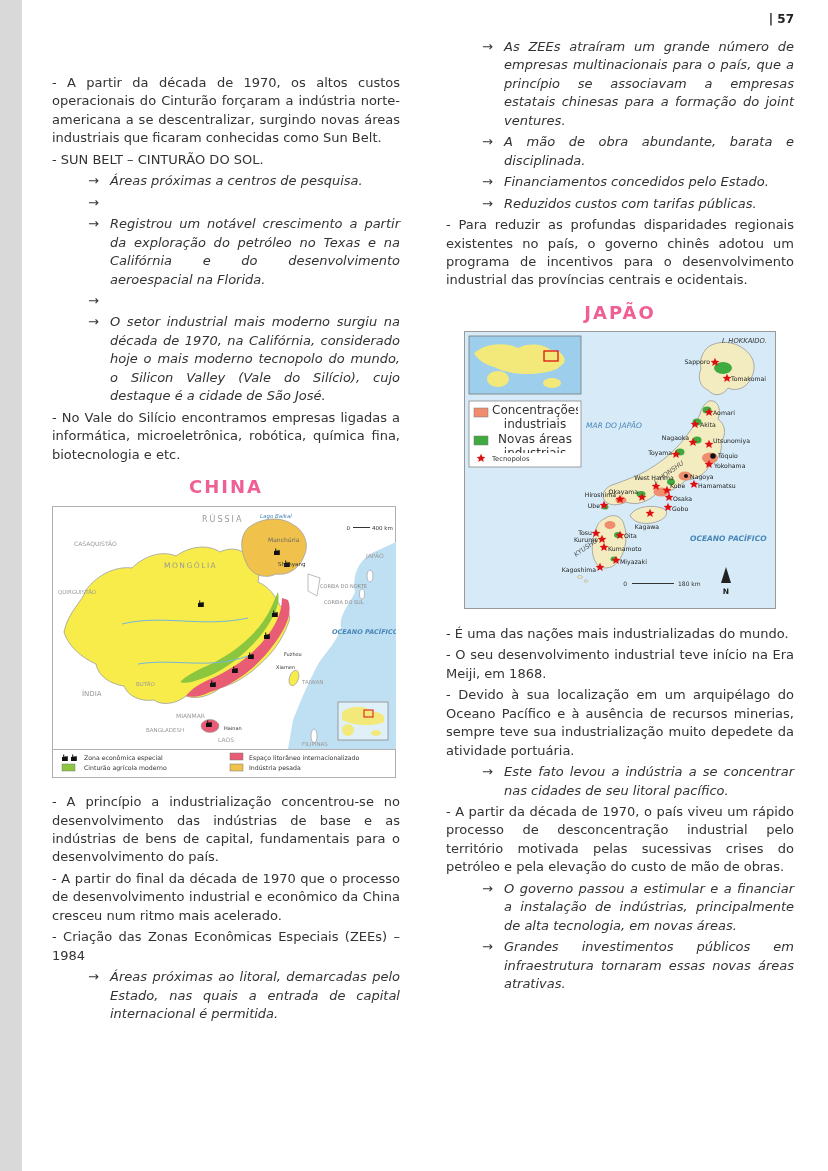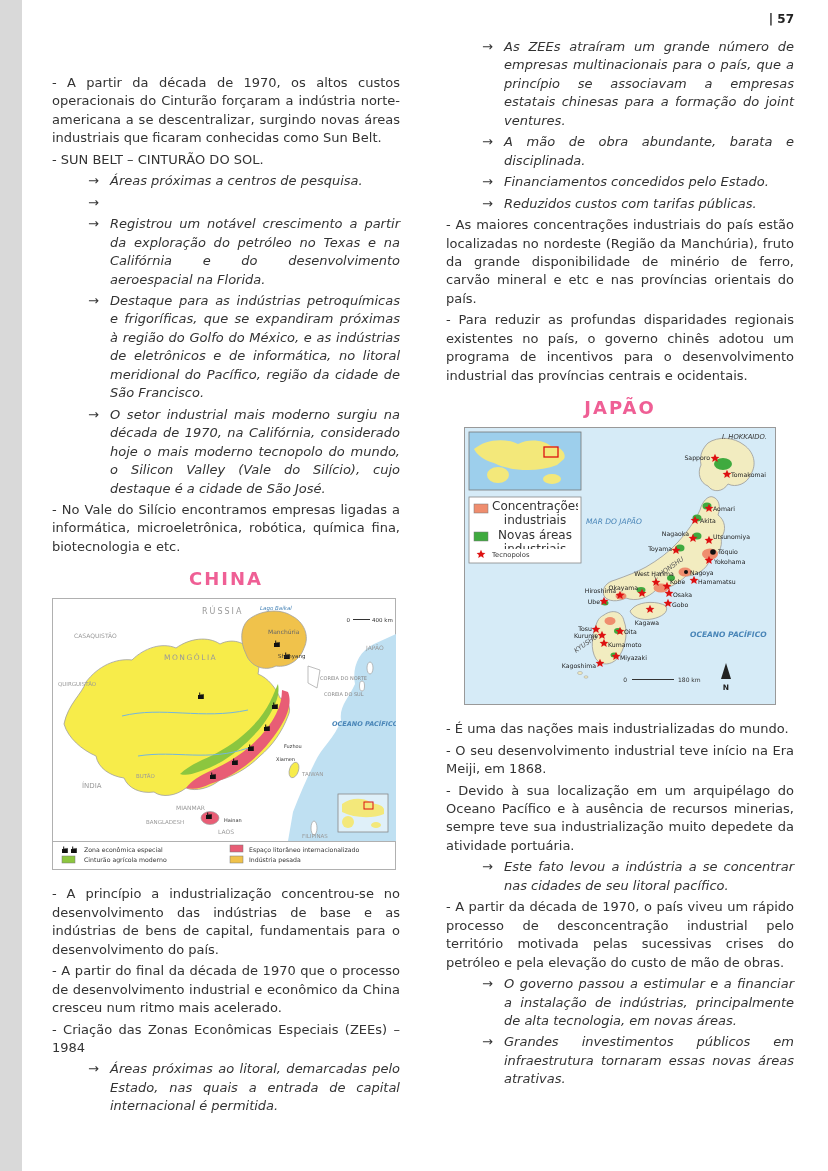--- a/index.html
+++ b/index.html
@@ -41,21 +41,20 @@
     </div>
     <div class="bullet">
       <span class="arr">→</span>
     </div>
     <div class="bullet">
       <span class="arr">→</span>
       <span class="txt">Registrou um notável crescimento a partir da exploração do petróleo no Texas e na Califórnia e do desenvolvimento aeroespacial na Florida.</span>
     </div>
     <div class="bullet">
       <span class="arr">→</span>
-      <span class="txt">Destaque para as indústrias petroquímicas e frigoríficas, que se expandiram próximas à região do Golfo do México, e as indústrias de eletrônicos e de informática, no litoral meridional do Pacífico, região da cidade de São Francisco.</span>
     </div>
     <div class="bullet">
       <span class="arr">→</span>
       <span class="txt">O setor industrial mais moderno surgiu na década de 1970, na Califórnia, considerado hoje o mais moderno tecnopolo do mundo, o Silicon Valley (Vale do Silício), cujo destaque é a cidade de São José.</span>
     </div>
 
     <p>- No Vale do Silício encontramos empresas ligadas a informática, microeletrônica, robótica, química fina, biotecnologia e etc.</p>
 
     <h2 class="heading">CHINA</h2>
 
@@ -167,21 +166,20 @@
     </div>
     <div class="bullet">
       <span class="arr">→</span>
       <span class="txt">Financiamentos concedidos pelo Estado.</span>
     </div>
     <div class="bullet">
       <span class="arr">→</span>
       <span class="txt">Reduzidos custos com tarifas públicas.</span>
     </div>
 
-    <p>- As maiores concentrações industriais do país estão localizadas no nordeste (Região da Manchúria), fruto da grande disponibilidade de minério de ferro, carvão mineral e etc e nas províncias orientais do país.</p>
     <p>- Para reduzir as profundas disparidades regionais existentes no país, o governo chinês adotou um programa de incentivos para o desenvolvimento industrial das províncias centrais e ocidentais.</p>
 
     <h2 class="heading">JAPÃO</h2>
 
     <figure class="mapfig center">
       <svg width="312" height="278" viewBox="0 0 312 278">
         <defs>
           <g id="star">
             <path d="M0,-4.2 L1.3,-1.3 L4.4,-1.1 L2.1,0.9 L2.7,4 L0,2.2 L-2.7,4 L-2.1,0.9 L-4.4,-1.1 L-1.3,-1.3 Z" fill="#dd1111"></path>
           </g>

